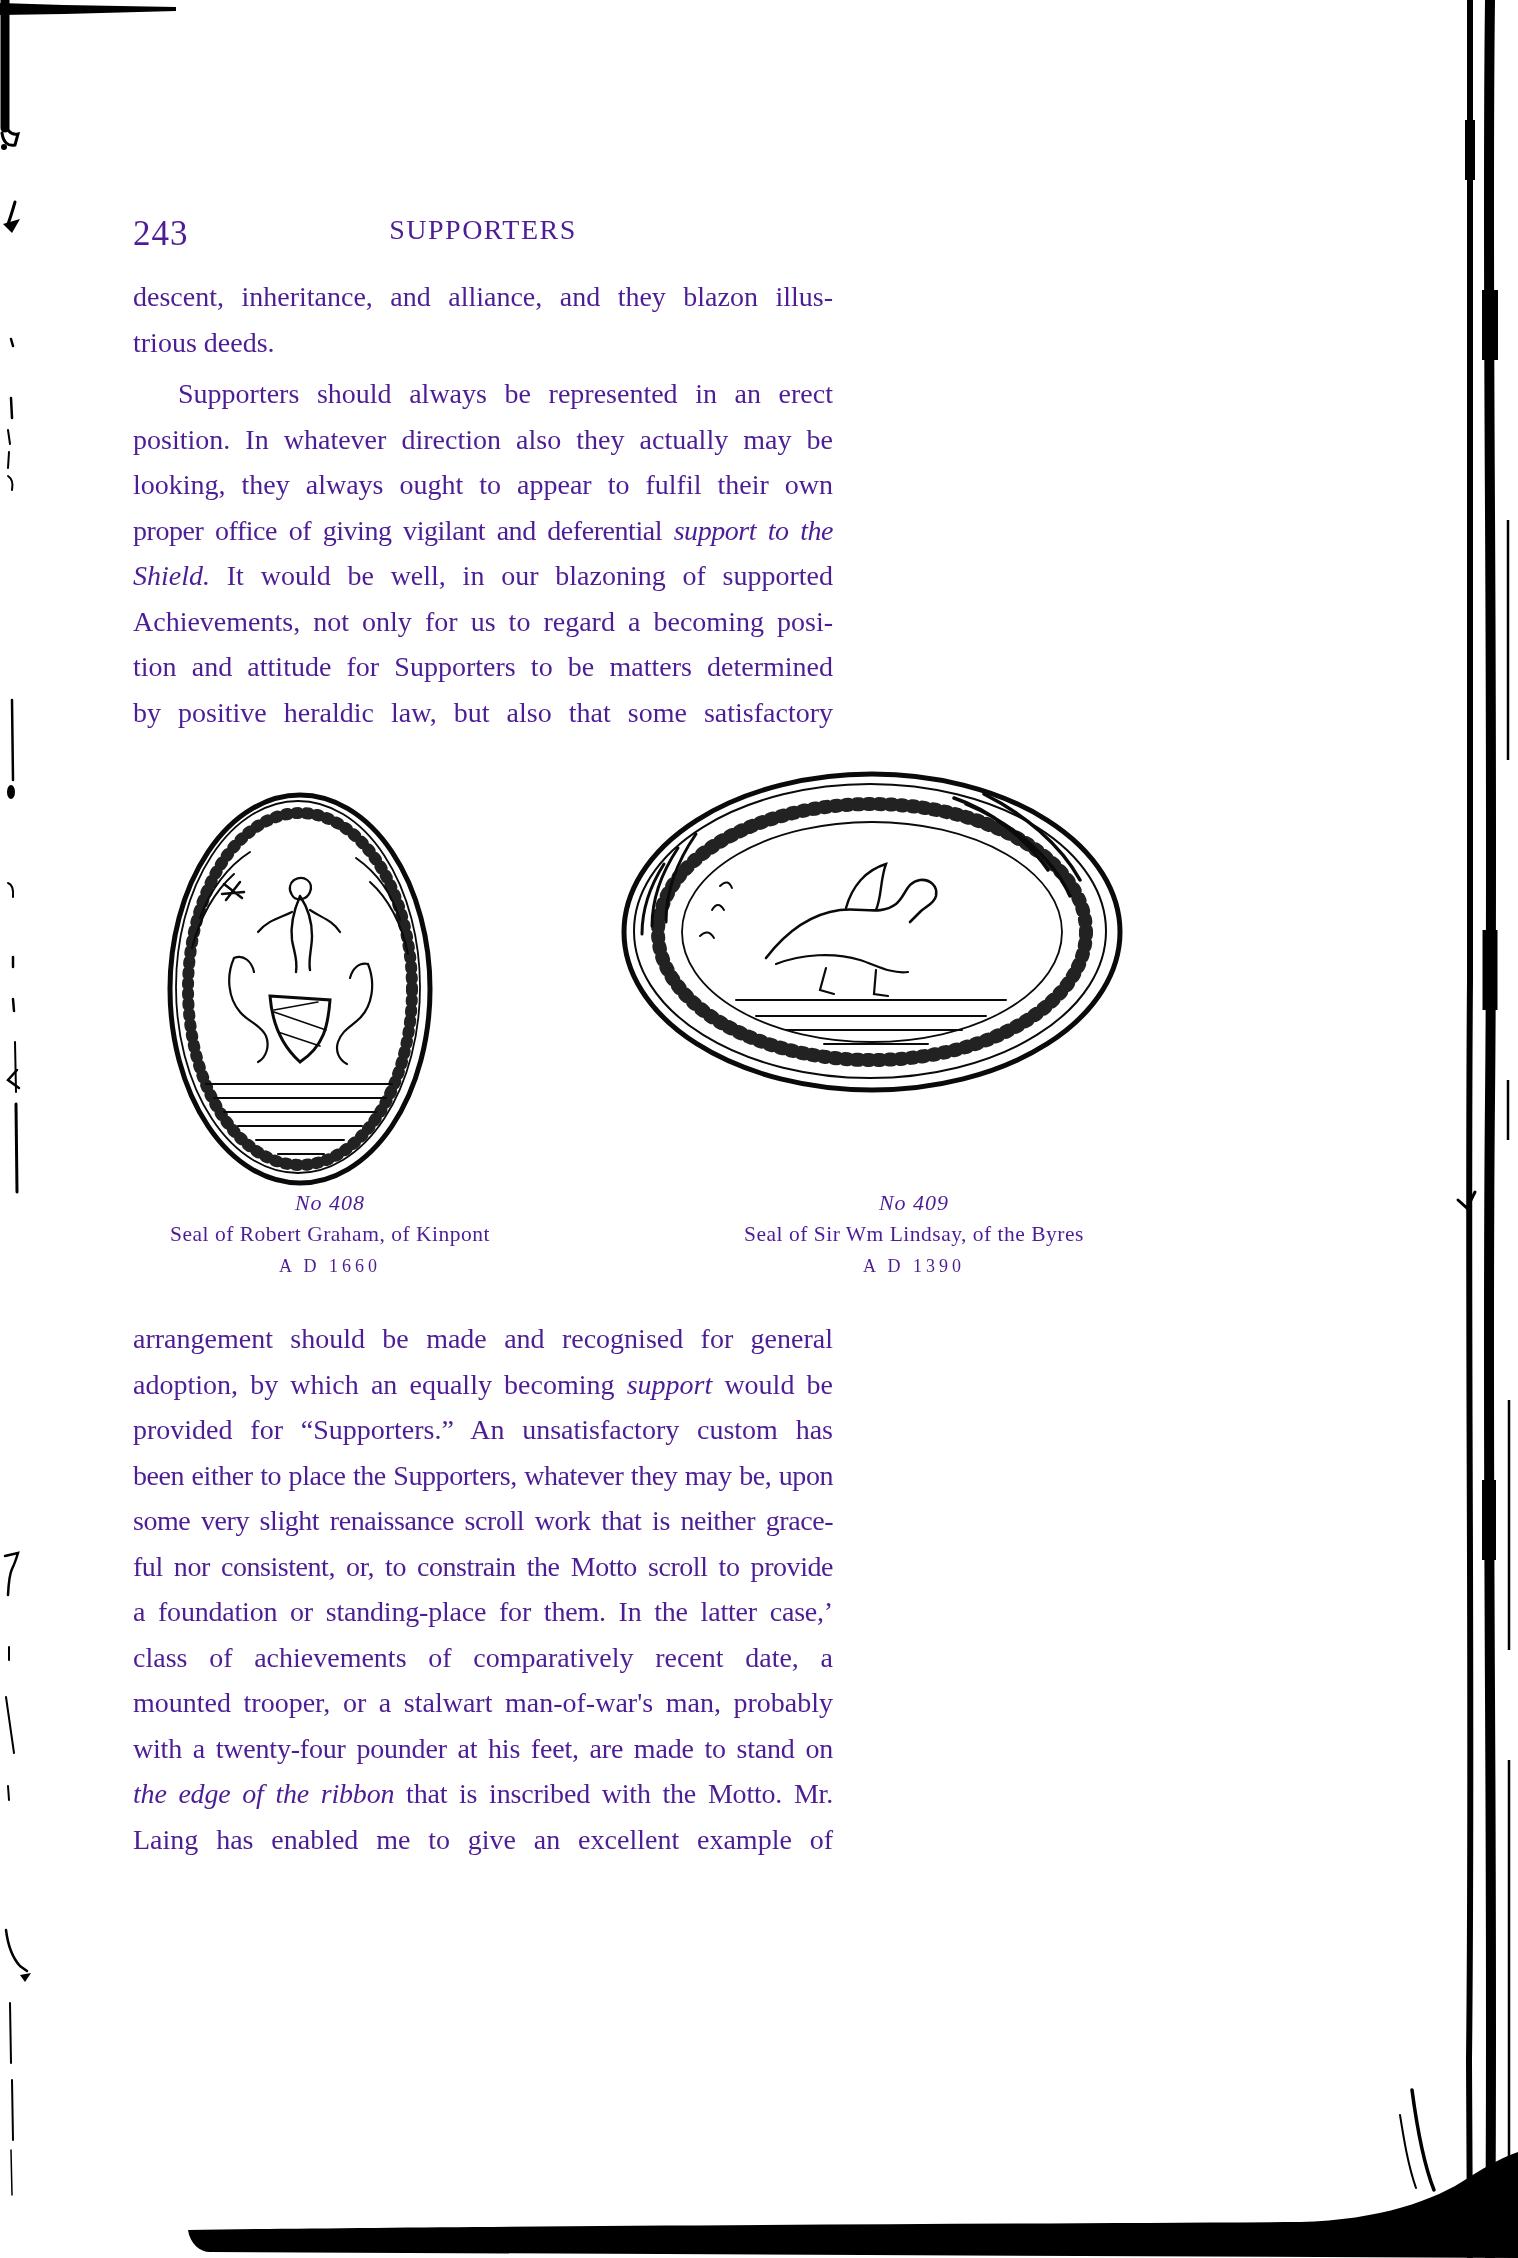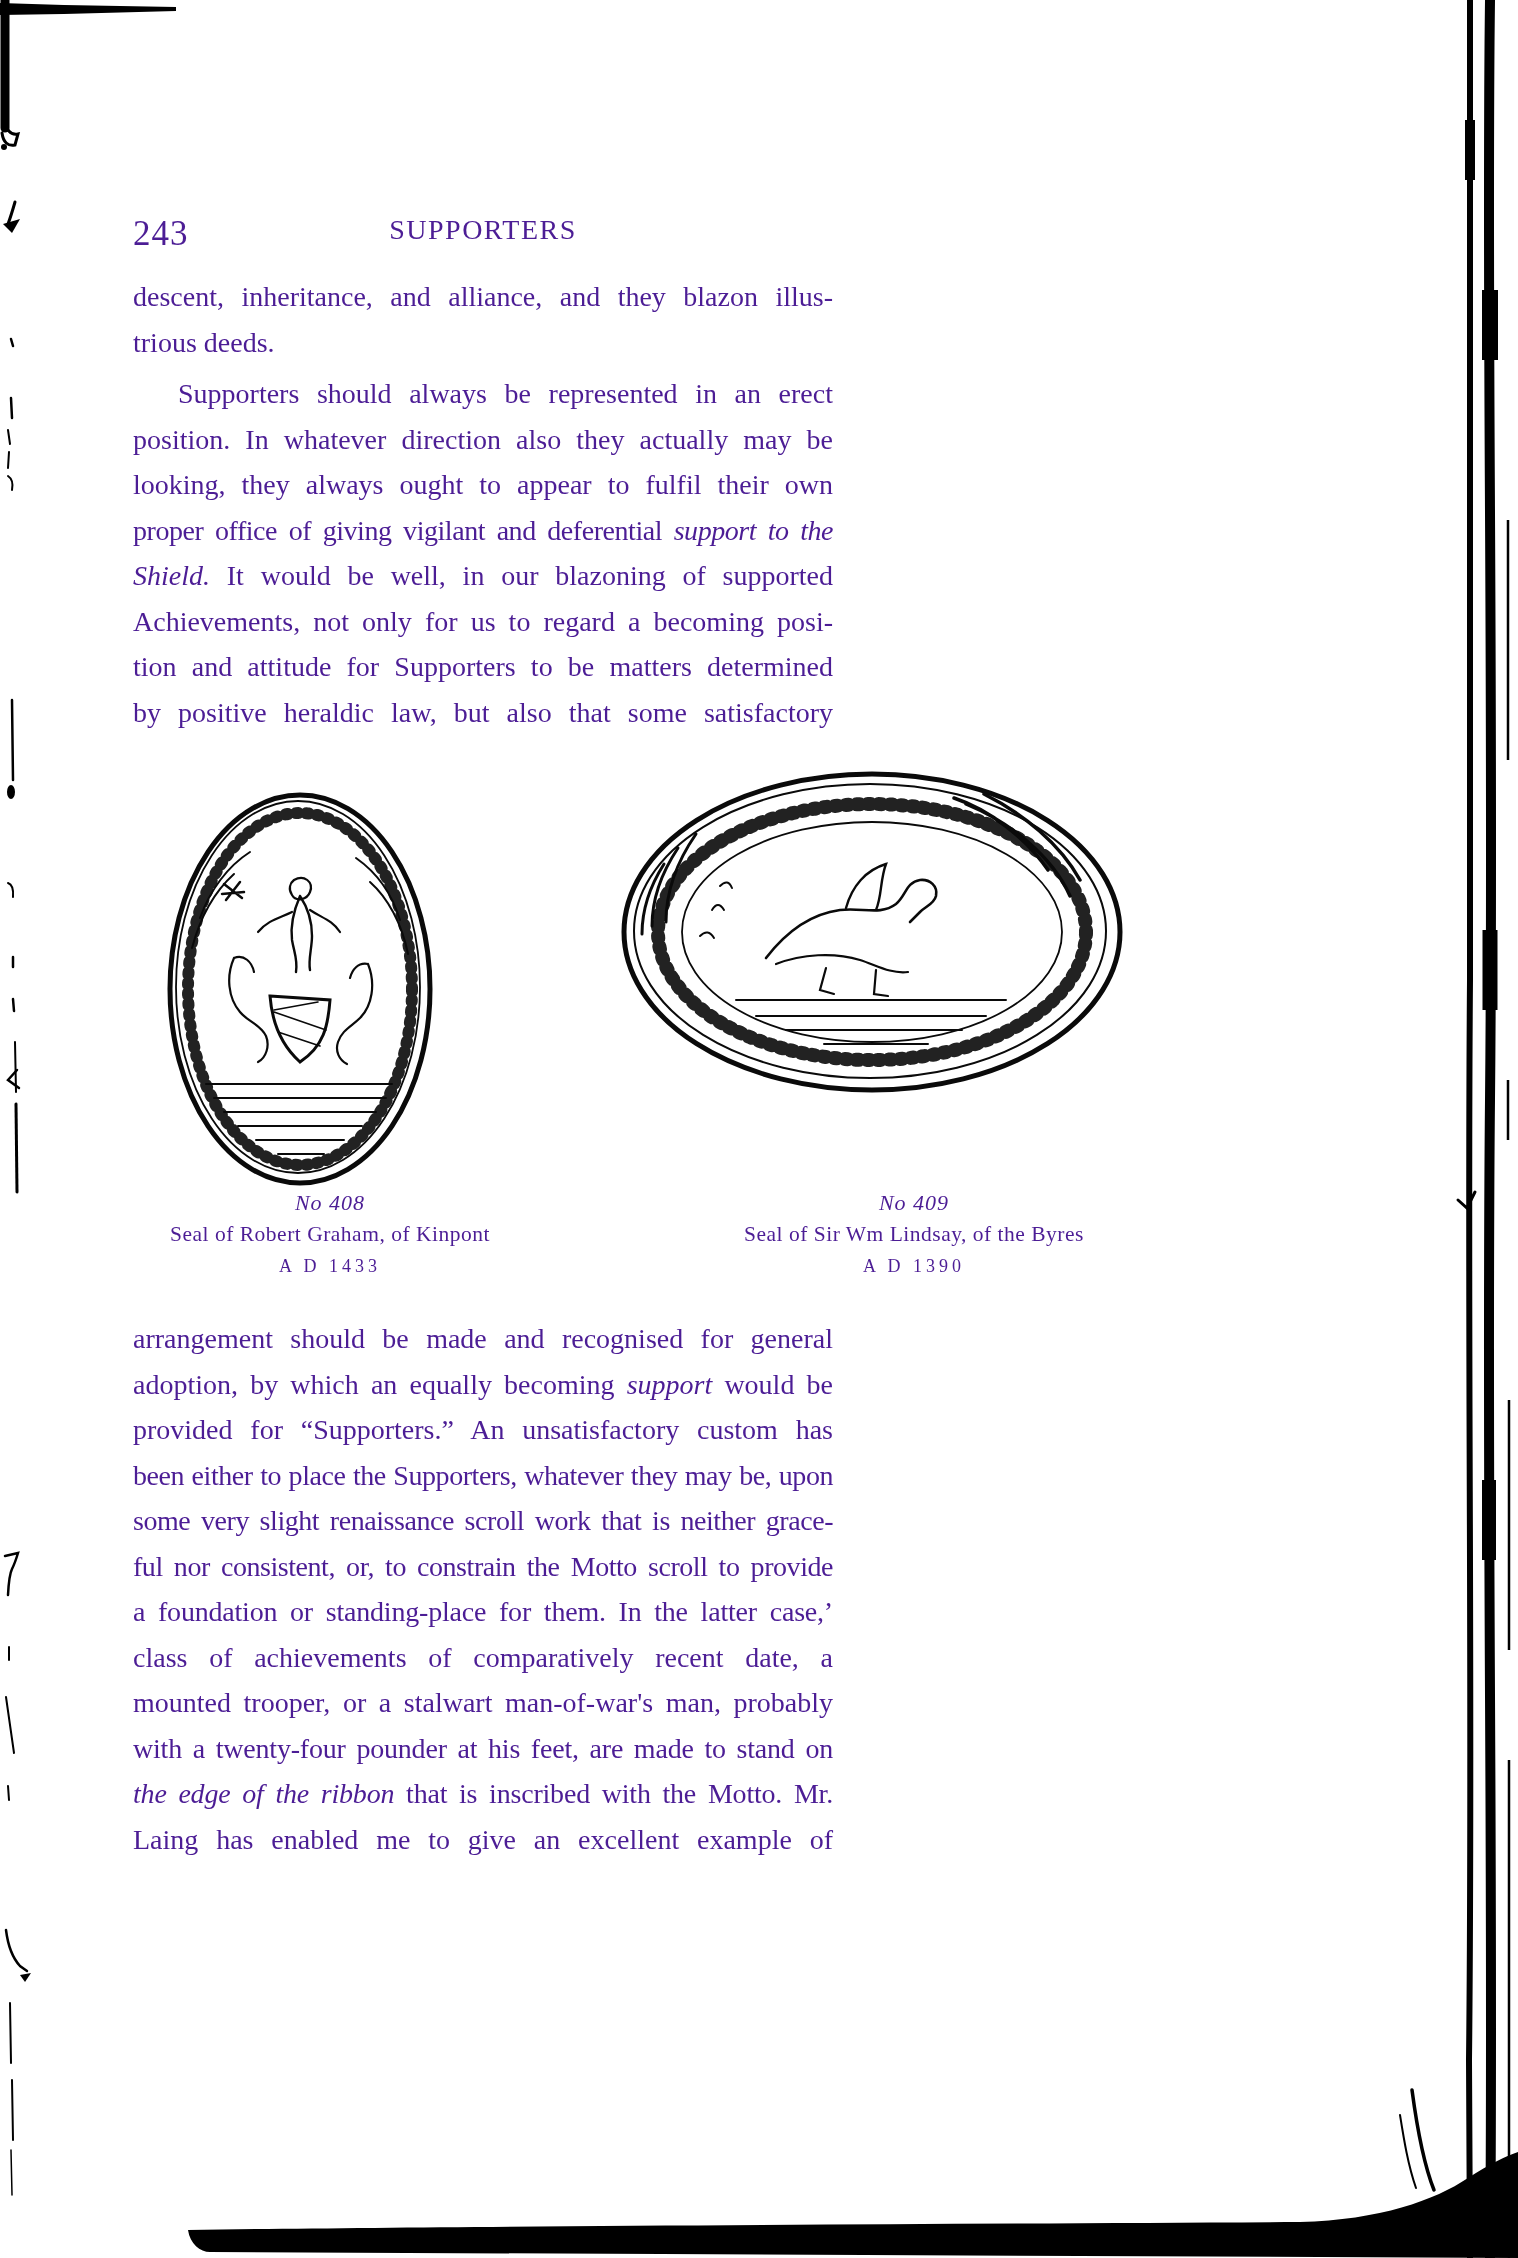--- a/index.html
+++ b/index.html
@@ -112,21 +112,21 @@
       <path d="M230 140 c6 -22 20 -38 40 -44 c-6 16 -4 32 -10 46" stroke-width="2.4"></path>
       <path d="M210 200 l-6 22 l14 4 M260 202 l-2 24 l14 2" stroke-width="2.2"></path>
       <path d="M120 232 h270 M140 248 h230 M170 262 h176 M208 276 h104" stroke-width="2"></path>
       <path d="M96 142 q6 -10 12 0 M84 168 q8 -8 14 2 M104 118 q8 -8 12 2" stroke-width="2"></path>
     </g>
   </svg>
 
   <div class="caption cap-left">
     <div class="cap-num">No 408</div>
     <div class="cap-title">Seal of Robert Graham, of Kinpont</div>
-    <div class="cap-date">A D 1433</div>
+    <div class="cap-date">A D 1660</div>
   </div>
   <div class="caption cap-right">
     <div class="cap-num">No 409</div>
     <div class="cap-title">Seal of Sir Wm Lindsay, of the Byres</div>
     <div class="cap-date">A D 1390</div>
   </div>
 
   <div id="text-below" class="textcol">
       <div class="para">
         <div class="line"><span>arrangement should be made and recognised for general</span></div>

